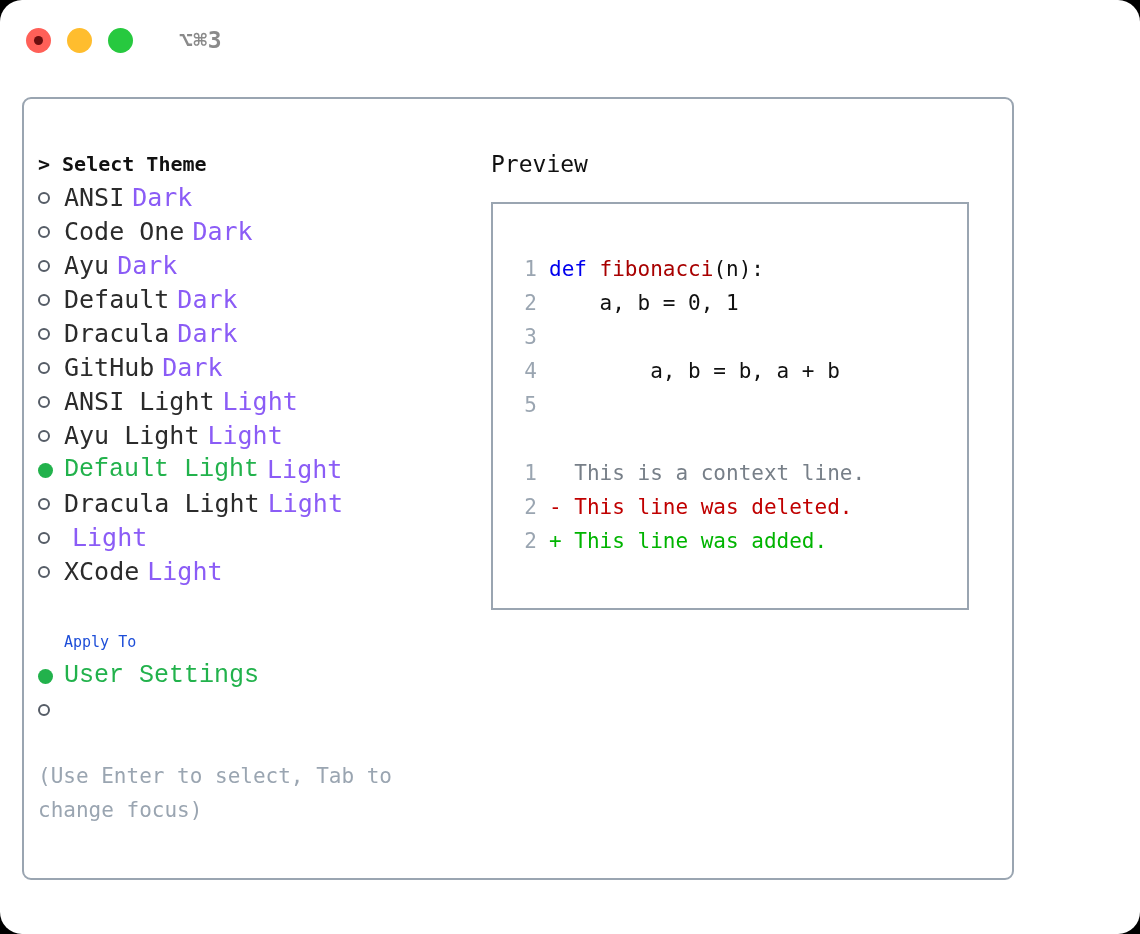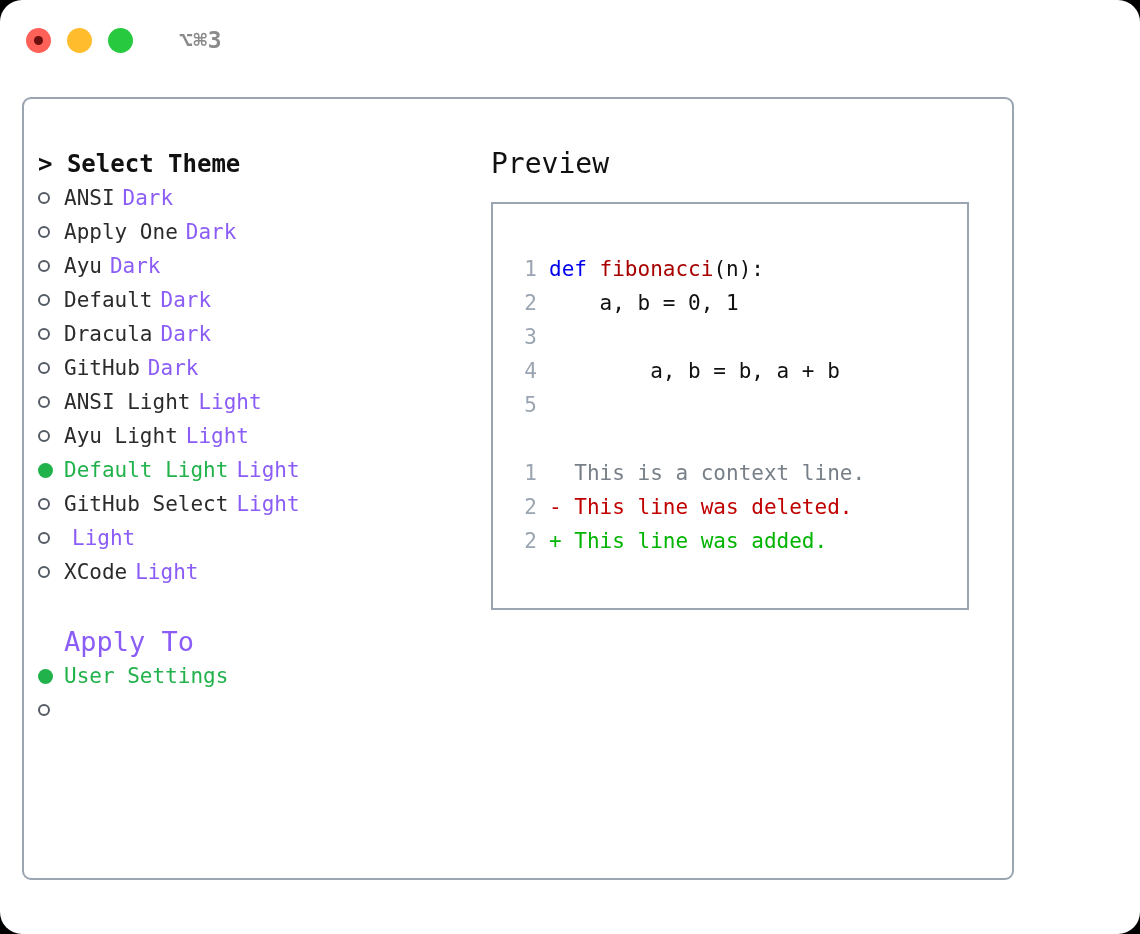--- a/index.html
+++ b/index.html
@@ -63,32 +63,32 @@
     border-radius: 9px;
     background: #ffffff;
   }
 
   .columns { display: flex; height: 100%; }
   .col-left  { width: 465px; padding: 48px 0 0 14px; }
   .col-right { flex: 1; padding: 48px 0 0 2px; }
 
   
   .list-header {
-    font-size: 24px;
+    font-size: 20px;
     font-weight: bold;
     color: #111111;
     line-height: 34px;
     white-space: pre;
   }
   .row {
     display: flex;
     align-items: flex-start;
     height: 34px;
     line-height: 34px;
-    font-size: 21px;
+    font-size: 25px;
     white-space: pre;
   }
   .bullet {
     width: 26px;
     flex: 0 0 26px;
     display: flex;
     align-items: center;
     justify-content: flex-start;
     height: 34px;
   }
@@ -97,44 +97,44 @@
     border: 2px solid #555c66;
     border-radius: 50%;
     background: transparent;
   }
   .dot-filled {
     width: 15px; height: 15px;
     border-radius: 50%;
     background: #22b24c;
   }
   .label      { color: #2b2b2b; }
-  .label.sel  { color: #22b24c; }
+  .label.sel  { color: #22b24c; font-family: Liberation Mono, monospace; }
   .variant    { color: #8b5cf6; margin-left: 8px; }
 
   
   .group-gap    { height: 36px; }
   .group-title  {
-    font-size: 27px;
-    color: #8b5cf6;
+    font-size: 15px;
+    color: #1d4ed8;
     line-height: 34px;
     padding-left: 26px;
     white-space: pre;
   }
   .hint {
     margin-top: 32px;
     font-size: 21px;
     line-height: 34px;
     color: #9aa5b1;
     width: 400px;
     white-space: pre-wrap;
   }
 
   
   .preview-title {
-    font-size: 28px;
+    font-size: 23px;
     color: #111111;
     line-height: 34px;
     white-space: pre;
   }
   .preview-box {
     margin-top: 21px;
     width: 478px;
     height: 408px;
     border: 2px solid #9aa5b1;
     background: #ffffff;
@@ -180,40 +180,41 @@
     <div class="shortcut">⌥⌘3</div>
   </div>
 
   <div class="panel">
     <div class="columns">
 
       <div class="col-left">
         <div class="list-header">&gt; Select Theme</div>
         <div id="theme-rows">
             <div class="row"><span class="bullet"><span class="dot-hollow"></span></span><span class="label">ANSI</span><span class="variant">Dark</span></div>
-            <div class="row"><span class="bullet"><span class="dot-hollow"></span></span><span class="label">Apply One</span><span class="variant">Dark</span></div>
+            <div class="row"><span class="bullet"><span class="dot-hollow"></span></span><span class="label">Code One</span><span class="variant">Dark</span></div>
             <div class="row"><span class="bullet"><span class="dot-hollow"></span></span><span class="label">Ayu</span><span class="variant">Dark</span></div>
             <div class="row"><span class="bullet"><span class="dot-hollow"></span></span><span class="label">Default</span><span class="variant">Dark</span></div>
             <div class="row"><span class="bullet"><span class="dot-hollow"></span></span><span class="label">Dracula</span><span class="variant">Dark</span></div>
             <div class="row"><span class="bullet"><span class="dot-hollow"></span></span><span class="label">GitHub</span><span class="variant">Dark</span></div>
             <div class="row"><span class="bullet"><span class="dot-hollow"></span></span><span class="label">ANSI Light</span><span class="variant">Light</span></div>
             <div class="row"><span class="bullet"><span class="dot-hollow"></span></span><span class="label">Ayu Light</span><span class="variant">Light</span></div>
             <div class="row"><span class="bullet"><span class="dot-filled"></span></span><span class="label sel">Default Light</span><span class="variant">Light</span></div>
-            <div class="row"><span class="bullet"><span class="dot-hollow"></span></span><span class="label">GitHub Select</span><span class="variant">Light</span></div>
+            <div class="row"><span class="bullet"><span class="dot-hollow"></span></span><span class="label">Dracula Light</span><span class="variant">Light</span></div>
             <div class="row"><span class="bullet"><span class="dot-hollow"></span></span><span class="variant">Light</span></div>
             <div class="row"><span class="bullet"><span class="dot-hollow"></span></span><span class="label">XCode</span><span class="variant">Light</span></div>
           </div>
 
         <div class="group-gap"></div>
         <div class="group-title">Apply To</div>
         <div id="apply-rows">
             <div class="row"><span class="bullet"><span class="dot-filled"></span></span><span class="label sel">User Settings</span></div>
             <div class="row"><span class="bullet"><span class="dot-hollow"></span></span></div>
           </div>
 
+        <div class="hint">(Use Enter to select, Tab to change focus)</div>
       </div>
 
       <div class="col-right">
         <div class="preview-title">Preview</div>
         <div class="preview-box">
           <div id="code-rows">
               <div class="code-line"><span class="gutter">1</span><span class="code-text"><span class="tok-kw">def </span><span class="tok-fn">fibonacci</span><span class="tok-plain">(n):</span></span></div>
               <div class="code-line"><span class="gutter">2</span><span class="code-text"><span class="tok-plain">    a, b = 0, 1</span></span></div>
               <div class="code-line"><span class="gutter">3</span></div>
               <div class="code-line"><span class="gutter">4</span><span class="code-text"><span class="tok-plain">        a, b = b, a + b</span></span></div>

